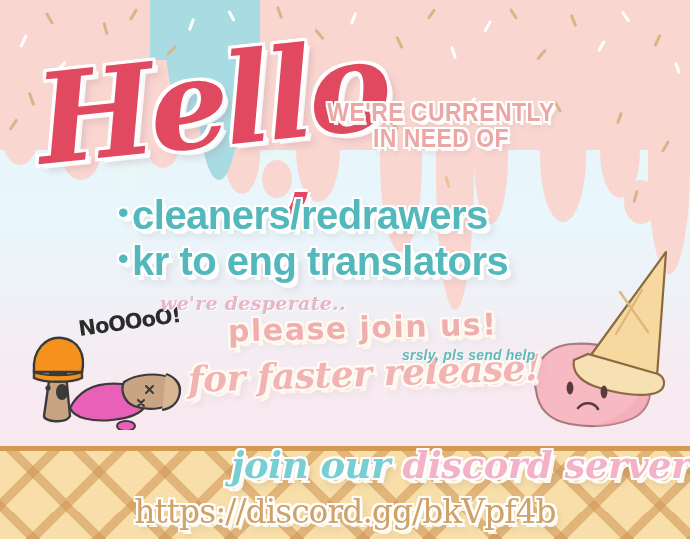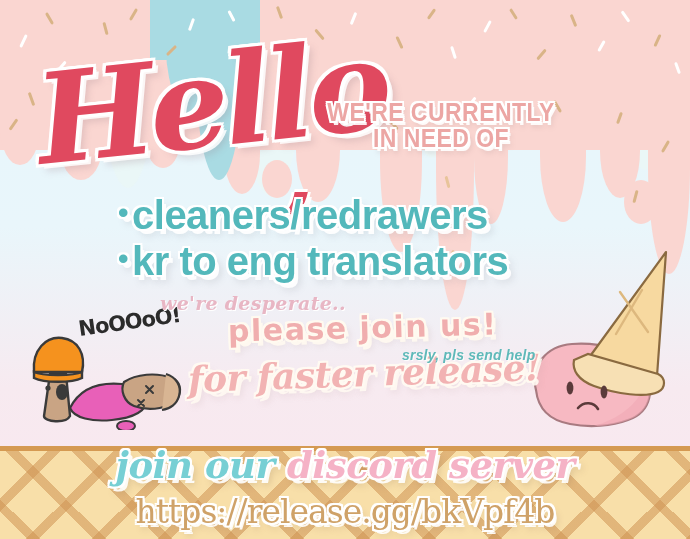--- a/index.html
+++ b/index.html
@@ -128,21 +128,21 @@
     font-family:"DejaVu Serif",serif;font-style:italic;font-weight:700;
     font-size:36px;color:#f2b3b3;letter-spacing:-.5px;
     transform:rotate(-2deg);
     text-shadow:
       2px 0 0 #fffaf2,-2px 0 0 #fffaf2,0 2px 0 #fffaf2,0 -2px 0 #fffaf2,
       2px 2px 0 #fffaf2,-2px 2px 0 #fffaf2,2px -2px 0 #fffaf2,-2px -2px 0 #fffaf2,
       4px 5px 0 rgba(255,250,242,.9),5px 7px 7px rgba(180,150,150,.22);
   }
 
   .joinserver{
-    position:absolute;left:0;top:443px;width:690px;text-align:center;z-index:9;
+    position:absolute;left:0;top:443px;width:690px;text-align:right;z-index:9;
     font-family:"DejaVu Serif",serif;font-style:italic;font-weight:700;
     font-size:37px;letter-spacing:-.5px;
     text-shadow:
       2px 0 0 #fff,-2px 0 0 #fff,0 2px 0 #fff,0 -2px 0 #fff,
       2px 2px 0 #fff,-2px 2px 0 #fff,2px -2px 0 #fff,-2px -2px 0 #fff,
       4px 5px 0 rgba(255,255,255,.9),5px 7px 7px rgba(150,120,90,.3);
   }
   .joinserver .t{color:#77cfd4;}
   .joinserver .p{color:#f5b2c6;}
 
@@ -291,15 +291,15 @@
   <div class="srsly">srsly, pls send help</div>
   <div class="faster">for faster release!</div>
 
   <div class="waffle"></div>
   <div class="waffletop"></div>
 
   <div class="joinserver">
     <span class="t">join our</span>
     <span class="p">discord server</span>
   </div>
-  <div class="url">https://release.gg/bkVpf4b</div>
+  <div class="url">https://discord.gg/bkVpf4b</div>
 
 </div>
 
 </body></html>

